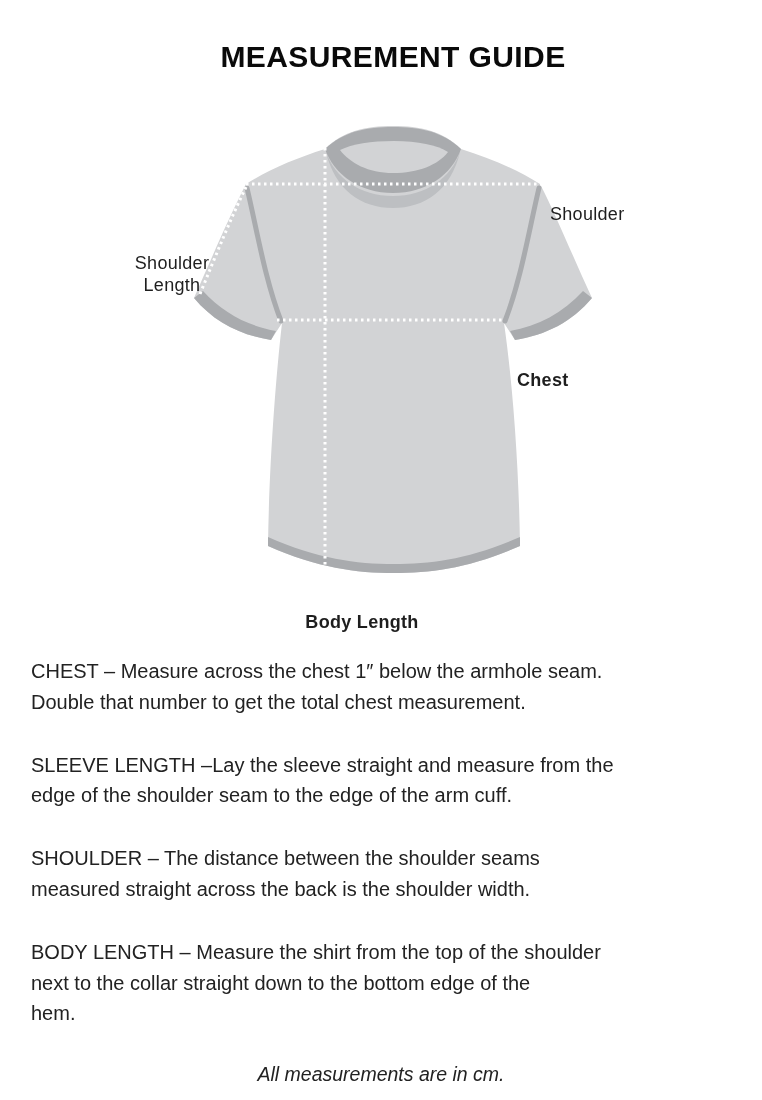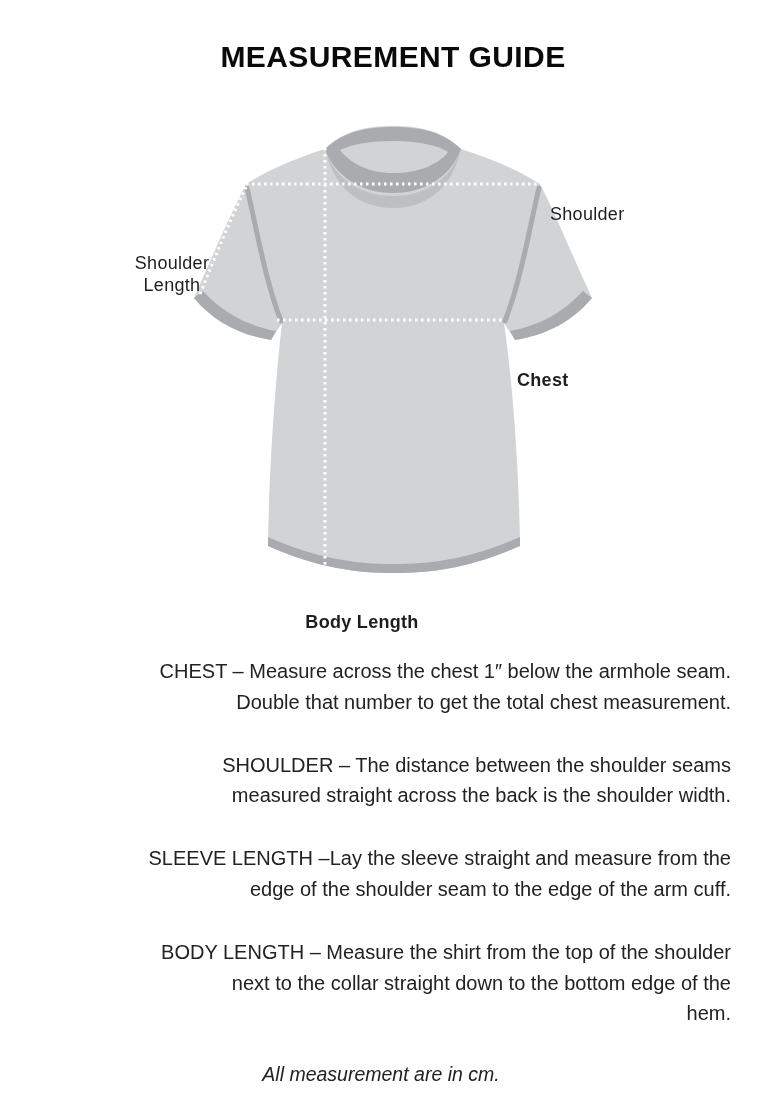--- a/index.html
+++ b/index.html
@@ -42,21 +42,21 @@
   }
   .label-shoulder { top: 167px; left: 550px; }
   .label-shoulder-length { top: 216px; left: 107px; width: 130px; text-align: center; white-space: normal; }
   .label-chest { top: 333px; left: 517px; font-weight: bold; }
   .label-body-length { top: 575px; left: 282px; width: 160px; text-align: center; font-weight: bold; }
   .instructions {
     position: absolute;
     top: 656px;
     left: 31px;
     width: 700px;
-    text-align: right;
+    text-align: left;
     font-size: 20px;
     line-height: 30.8px;
     color: #222222;
   }
   .para { margin: 0 0 32px 0; }
   .line { display: block; }
   .note {
     position: absolute;
     top: 1063px;
     left: 0;
@@ -143,29 +143,29 @@
   <div class="diagram-label label-chest">Chest</div>
 
   <div class="diagram-label label-body-length">Body Length</div>
 
   <div class="instructions">
     <div class="para">
       <span class="line">CHEST – Measure across the chest 1″ below the armhole seam.</span>
       <span class="line">Double that number to get the total chest measurement.</span>
     </div>
     <div class="para">
+      <span class="line">SLEEVE LENGTH –Lay the sleeve straight and measure from the</span>
+      <span class="line">edge of the shoulder seam to the edge of the arm cuff.</span>
+    </div>
+    <div class="para">
       <span class="line">SHOULDER – The distance between the shoulder seams</span>
       <span class="line">measured straight across the back is the shoulder width.</span>
-    </div>
-    <div class="para">
-      <span class="line">SLEEVE LENGTH –Lay the sleeve straight and measure from the</span>
-      <span class="line">edge of the shoulder seam to the edge of the arm cuff.</span>
     </div>
     <div class="para">
       <span class="line">BODY LENGTH – Measure the shirt from the top of the shoulder</span>
       <span class="line">next to the collar straight down to the bottom edge of the</span>
       <span class="line">hem.</span>
     </div>
   </div>
 
-  <div class="note">All measurement are in cm.</div>
+  <div class="note">All measurements are in cm.</div>
 
 </div>
 
 </body></html>

